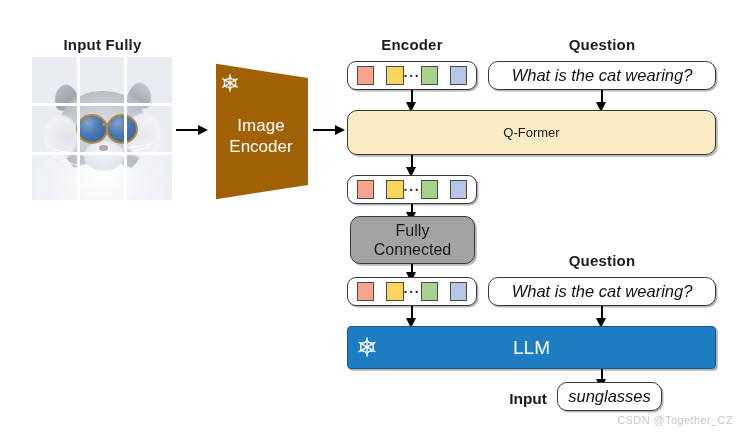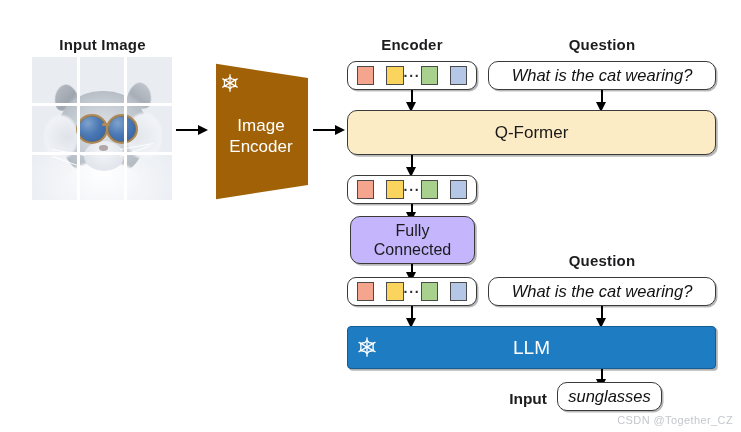--- a/index.html
+++ b/index.html
@@ -131,25 +131,25 @@
   .tok{width:17px;height:17px;border:1.4px solid #4a4a4a;}
   .tokgap{width:13px;}
   .dots{
     width:17px;text-align:center;font-size:14px;font-weight:bold;
     color:#2b2b2b;line-height:10px;letter-spacing:1px;
   }
 
   .qformer{
     background:#fcecc6;border:1.6px solid #3a3a3a;border-radius:10px;
     display:flex;align-items:center;justify-content:center;
-    font-size:17px;color:#1a1a1a;
+    font-size:13px;color:#1a1a1a;
     box-shadow:1.8px 1.8px 0 rgba(0,0,0,.28);
   }
   .fcbox{
-    background:#c4b5fd;border:1.6px solid #3a3a3a;border-radius:10px;
+    background:#a3a3a3;border:1.6px solid #3a3a3a;border-radius:10px;
     display:flex;align-items:center;justify-content:center;
     font-size:16px;line-height:19px;text-align:center;color:#1a1a1a;
     white-space:pre-line;
     box-shadow:1.8px 1.8px 0 rgba(0,0,0,.28);
   }
   .qbox{
     background:#ffffff;border:1.6px solid #3a3a3a;border-radius:10px;
     display:flex;align-items:center;justify-content:center;
     font-size:16.5px;font-style:italic;color:#111111;
     box-shadow:1.5px 1.5px 0 rgba(0,0,0,.28);
@@ -184,21 +184,21 @@
 
   
   #watermark{
     right:8px;bottom:6px;font-size:11px;color:#c3c7cc;letter-spacing:.4px;
     white-space:nowrap;
   }
 </style>
 </head>
 <body>
 
-<div class="abs hdr" style="left:20px;top:36px;width:165px;">Input Image</div>
+<div class="abs hdr" style="left:20px;top:36px;width:165px;">Input Fully</div>
 
 <div class="abs" id="input-image">
   <div class="cat-layer">
     <div class="fur-base"></div>
     <div class="ear-l"></div>
     <div class="ear-r"></div>
     <div class="head"></div>
     <div class="cheek-l"></div>
     <div class="cheek-r"></div>
     <div class="chest"></div>

